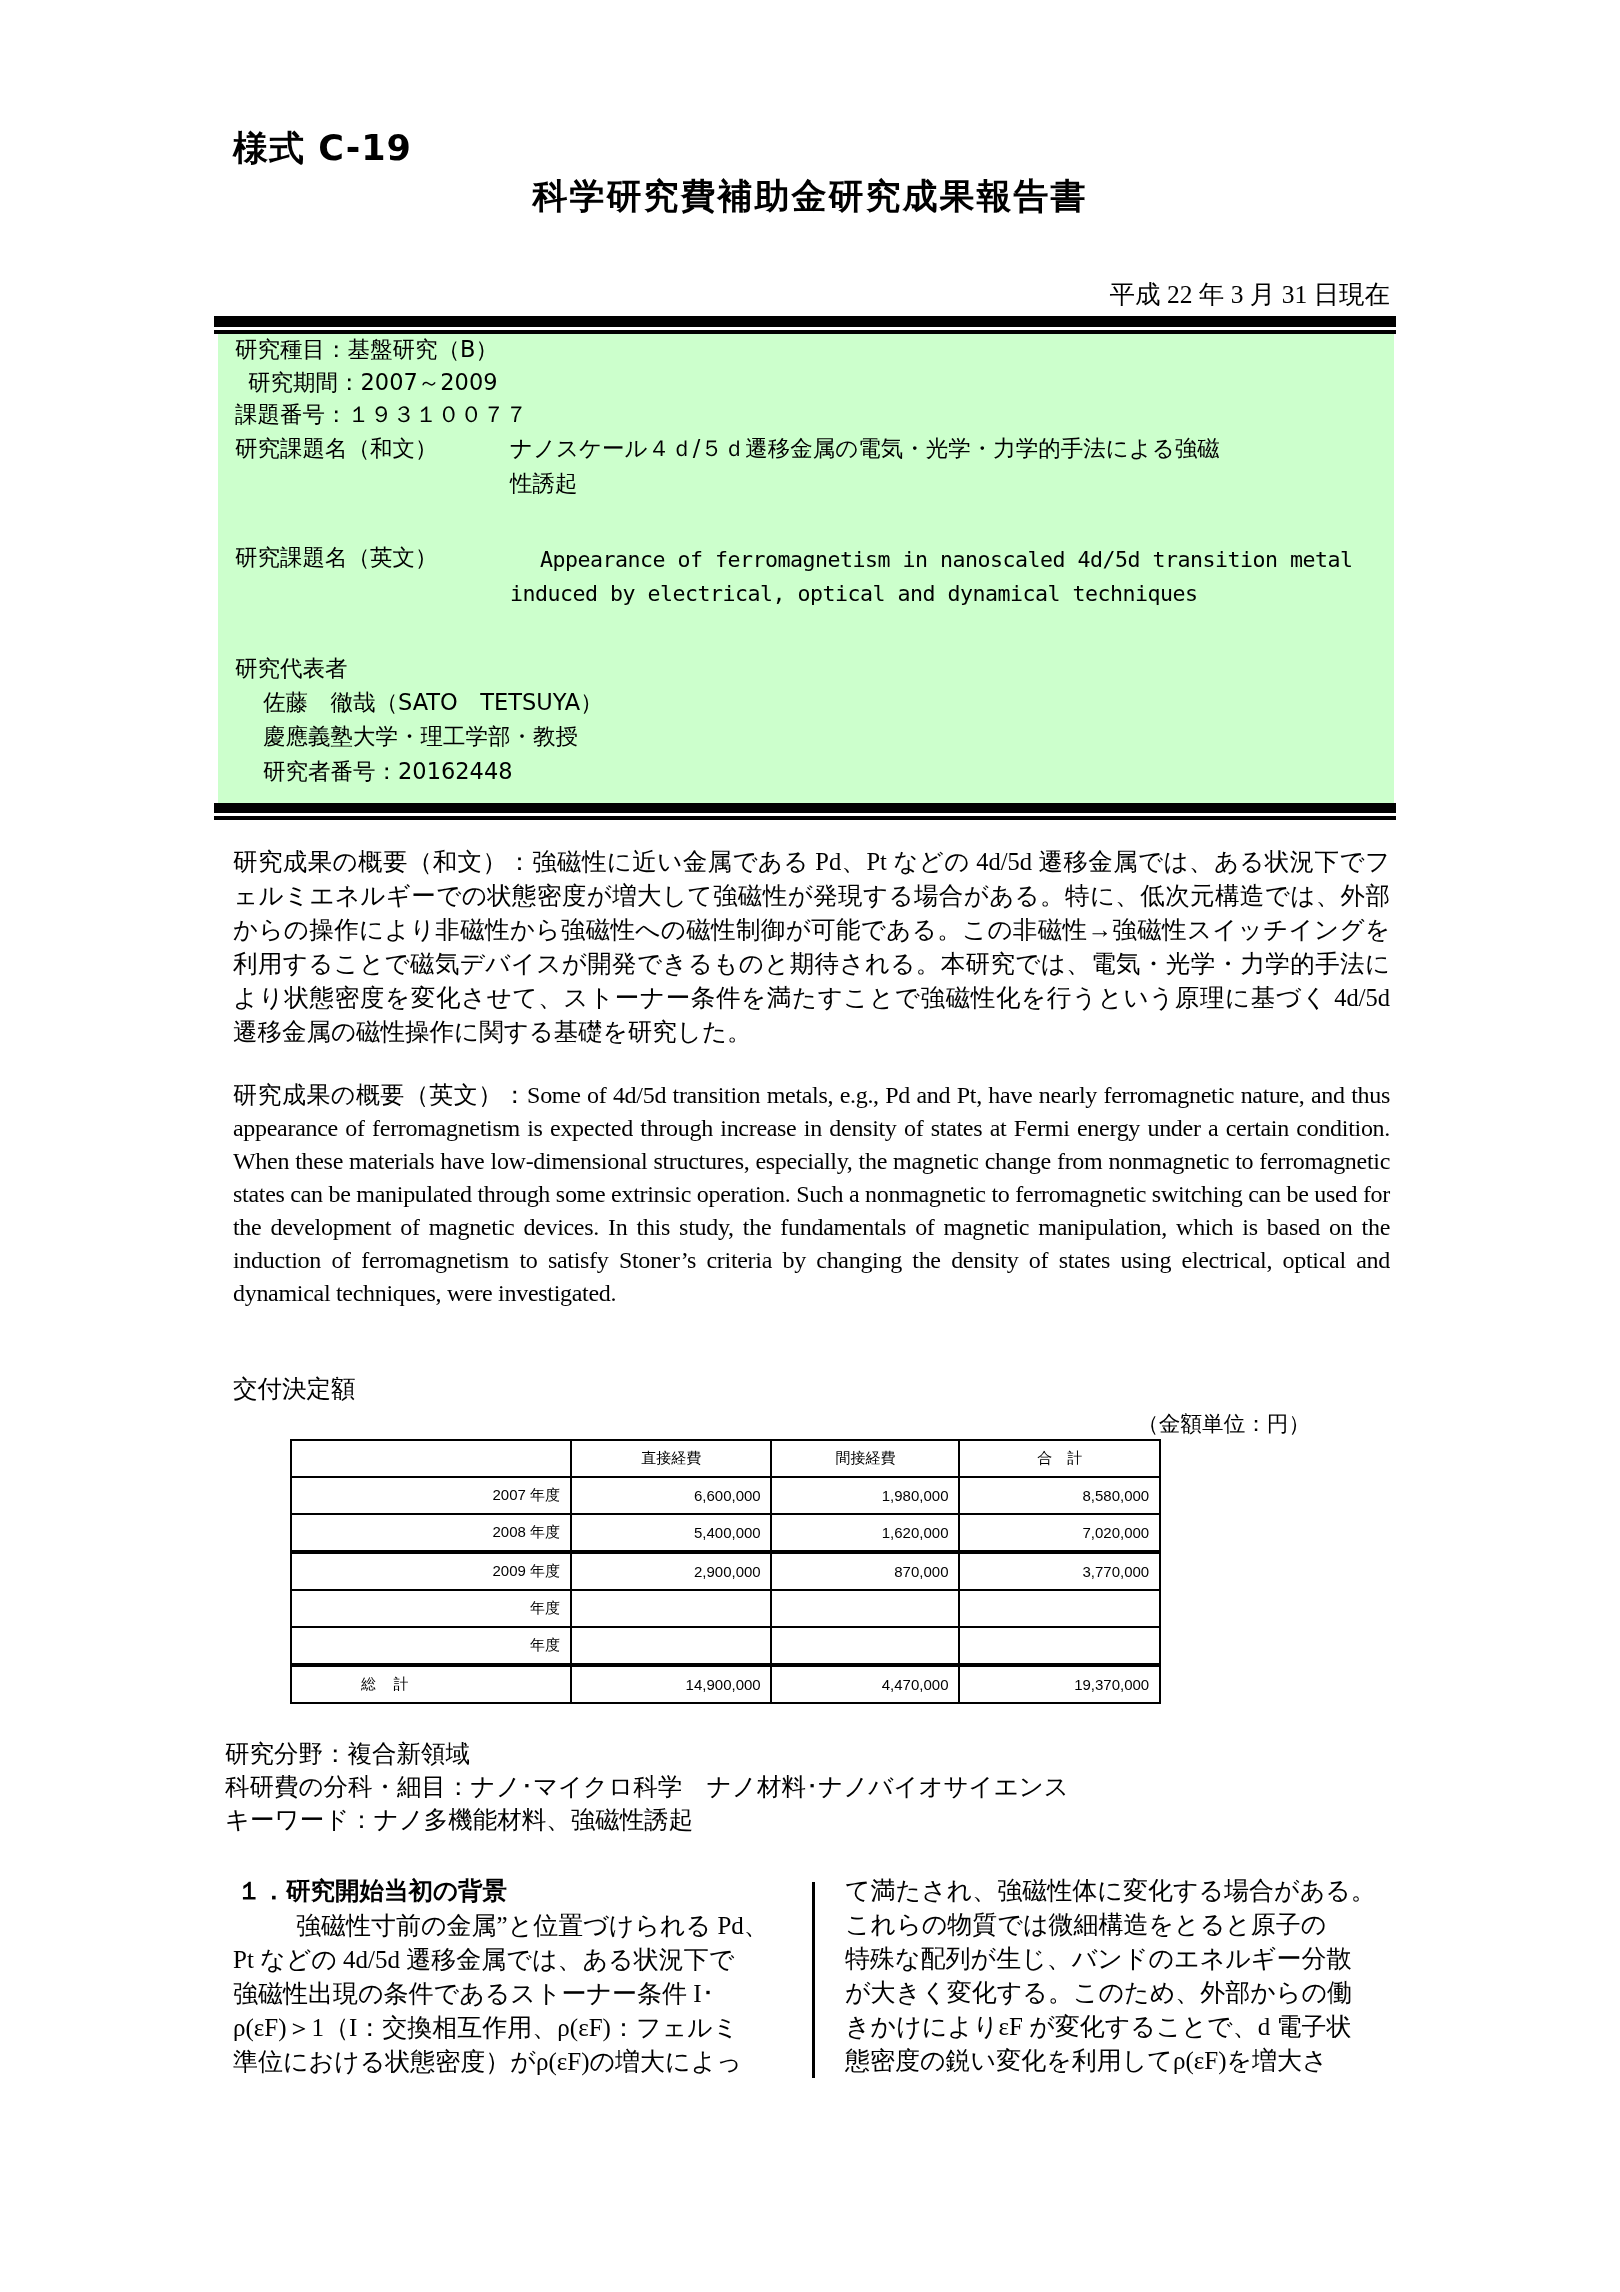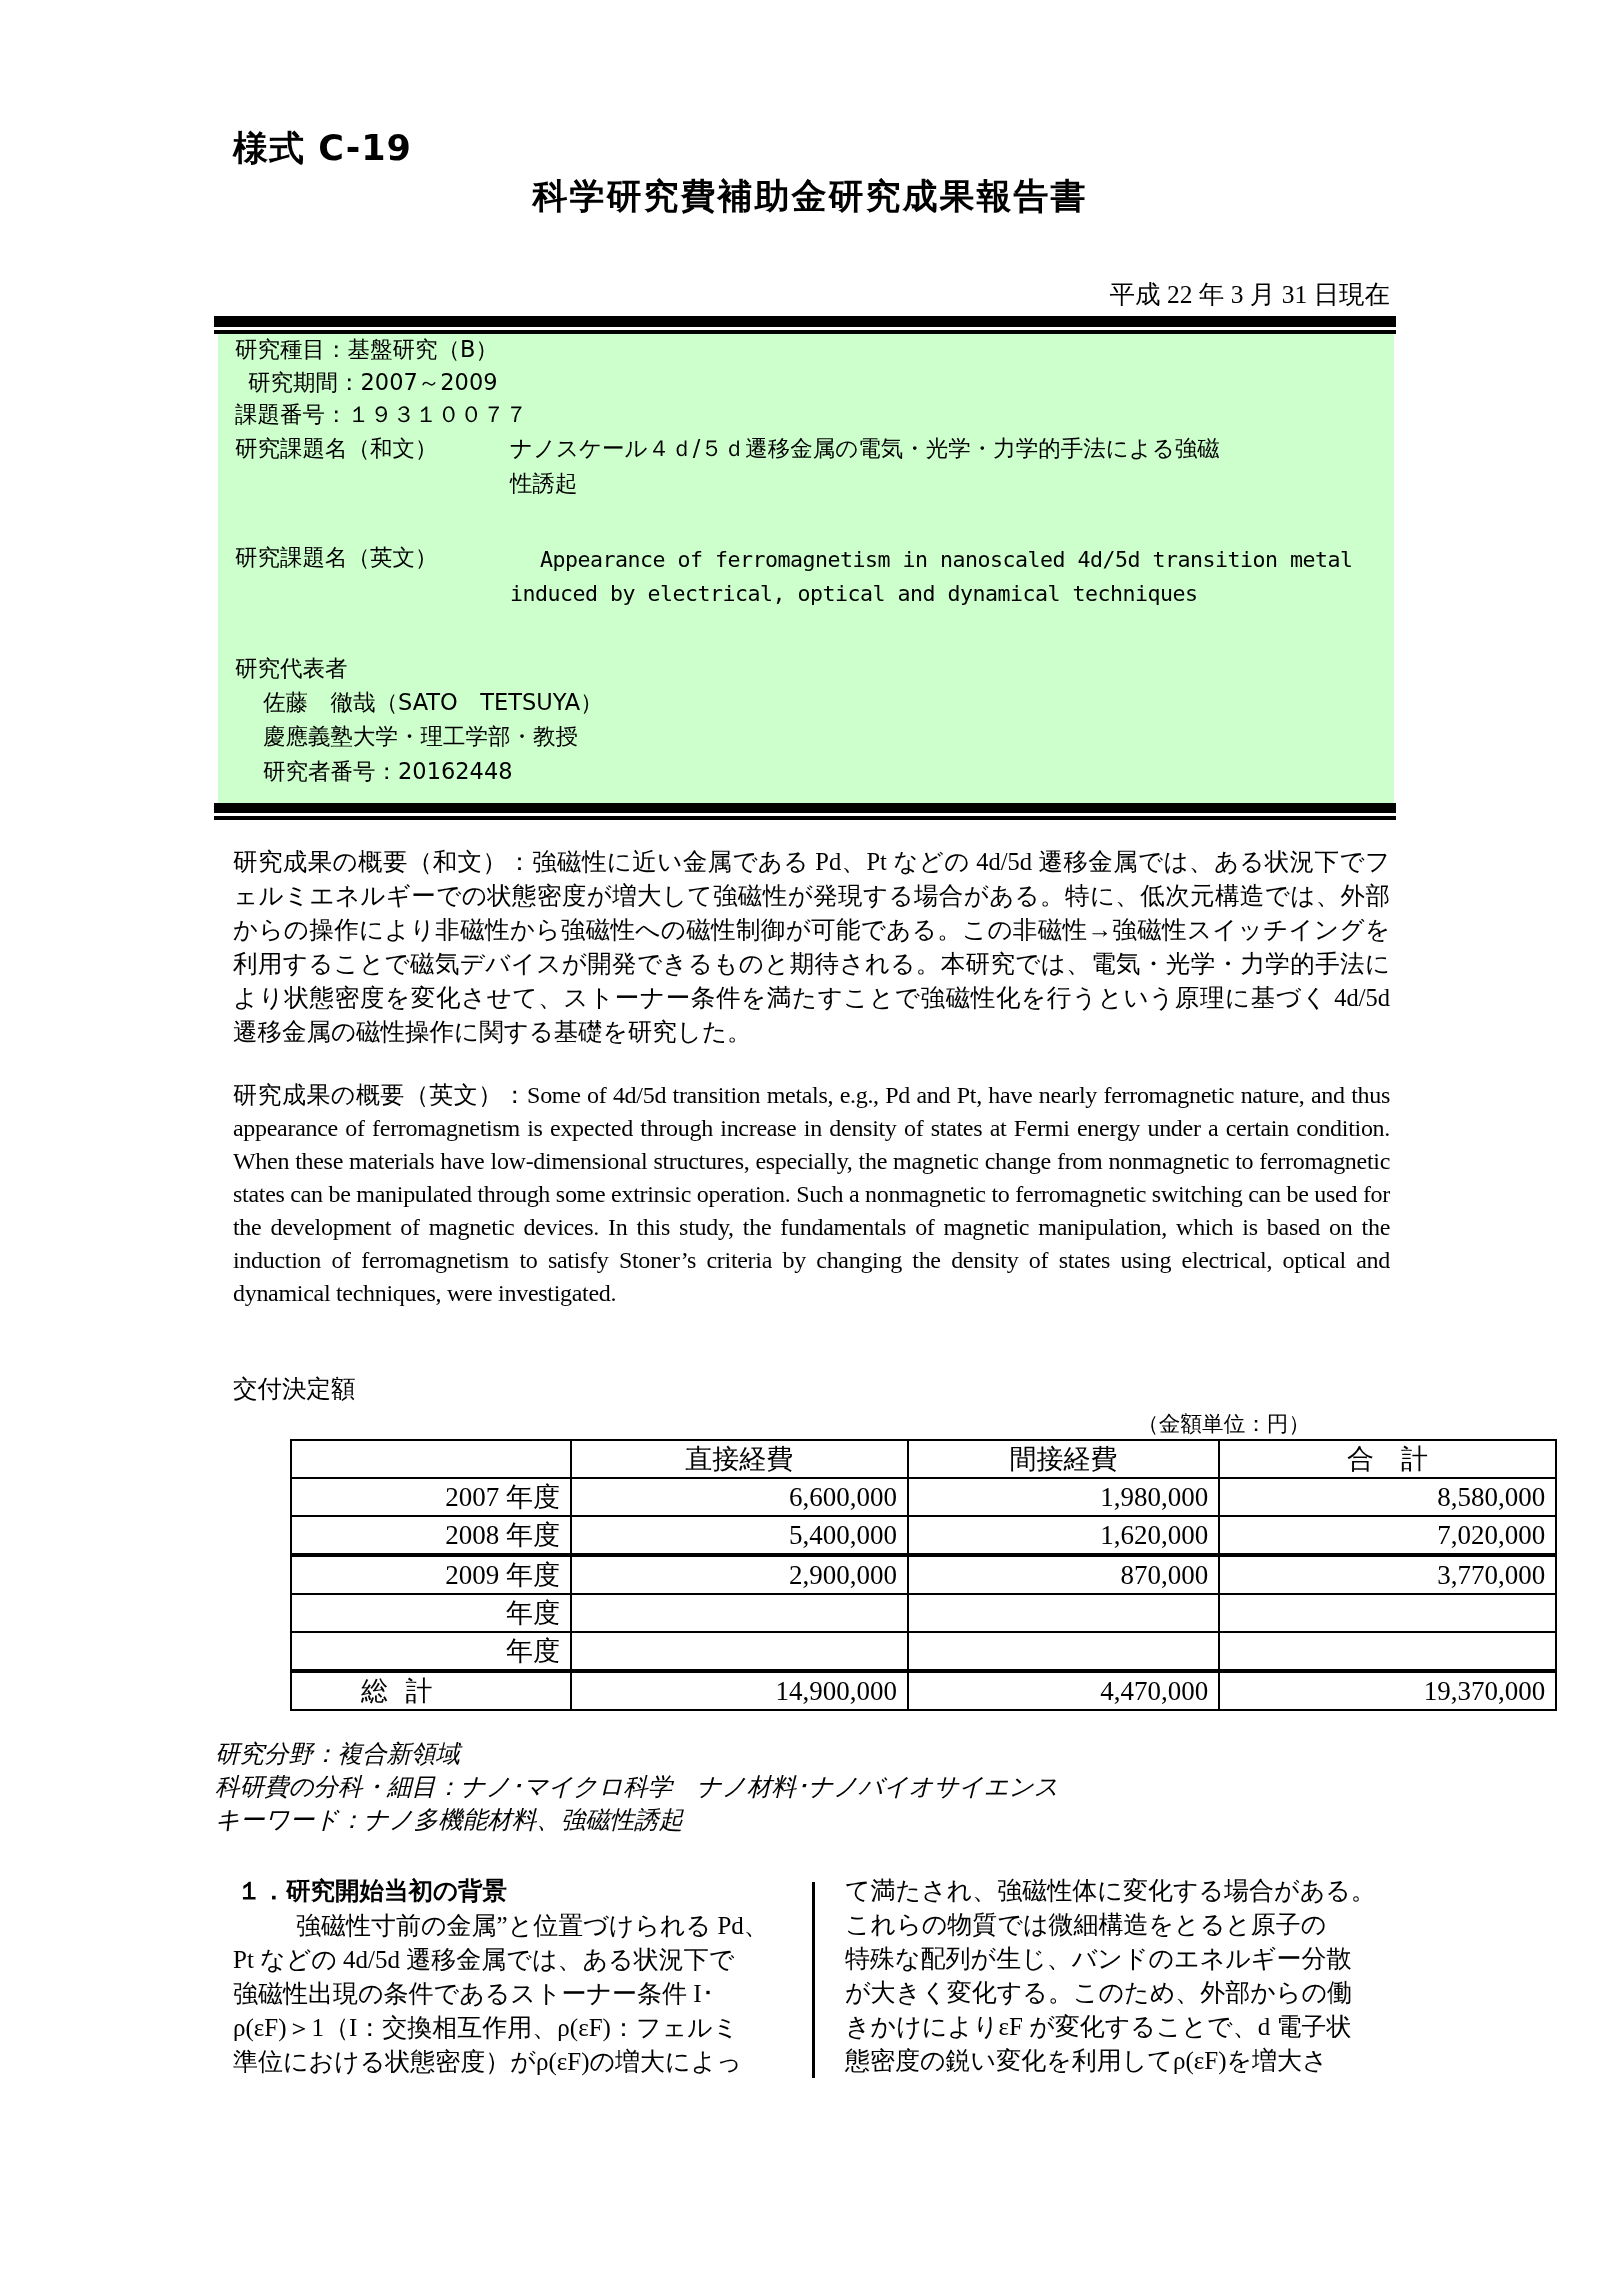--- a/index.html
+++ b/index.html
@@ -19,29 +19,29 @@
 
   .info-line { position: absolute; font-size: 22.5px; line-height: 29px; white-space: nowrap; }
   .info-en { font-family: "DejaVu Sans Mono", "Liberation Mono", monospace; font-size: 21.6px; letter-spacing: -0.5px; }
 
   .para { position: absolute; left: 233px; width: 1157px; font-size: 24.5px; line-height: 34px; text-align: justify; }
   .para-en { font-family: "Liberation Serif", "DejaVu Serif", serif; font-size: 24px; line-height: 33px; letter-spacing: -0.3px; }
 
   #grant-label { position: absolute; left: 233px; top: 1372px; font-size: 24.5px; }
   #unit-note { position: absolute; right: 310px; top: 1409px; font-size: 21.6px; }
 
-  table#grant-table { position: absolute; left: 290px; top: 1439px; width: 1267px; border-collapse: collapse; font-family: Liberation Serif, serif; font-size: 27px; }
+  table#grant-table { position: absolute; left: 290px; top: 1439px; width: 871px; border-collapse: collapse; font-family: Liberation Sans, sans-serif; font-size: 15px; }
   #grant-table td, #grant-table th { border: 2px solid #000; height: 35px; padding: 0 9.8px; font-weight: normal; }
   #grant-table th { text-align: center; }
   #grant-table td.num { text-align: right; }
   #grant-table td.year { text-align: right; width: 199px; }
   #grant-table tr.thick-top td { border-top: 4.9px solid #000; padding-left: 43px; }
   #grant-table tr.total td.year { text-align: left; padding-left: 69px; letter-spacing: 17.6px; }
 
-  .meta-line { position: absolute; left: 215px; font-size: 24.5px; line-height: 33px; white-space: nowrap; font-style: italic; }
+  .meta-line { position: absolute; left: 225px; font-size: 24.5px; line-height: 33px; white-space: nowrap; }
 
   #section-head { position: absolute; left: 237px; top: 1874px; font-size: 24.5px; font-weight: bold; }
   .col { position: absolute; font-size: 25px; line-height: 34px; }
   #col-left { left: 233px; width: 559px; top: 1909px; text-indent: 63px; }
   #col-right { left: 845px; width: 568px; top: 1874px; }
   .col-divider { position: absolute; left: 812px; top: 1882px; width: 2.9px; height: 196px; background: #000; }
   .col-line { display: block; white-space: nowrap; }
 </style>
 </head>
 <body>

